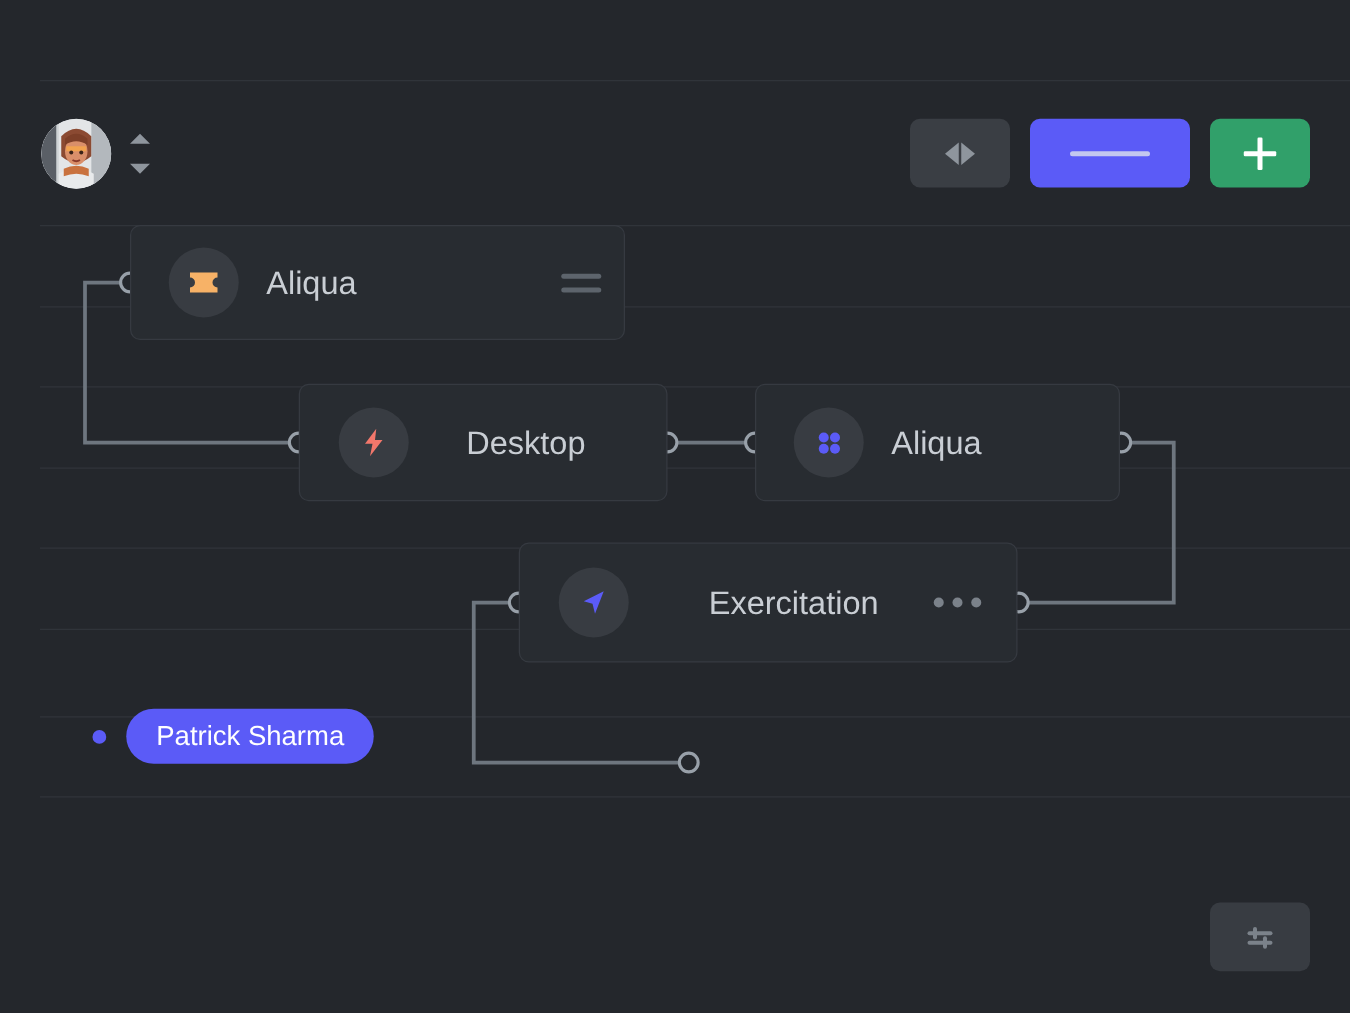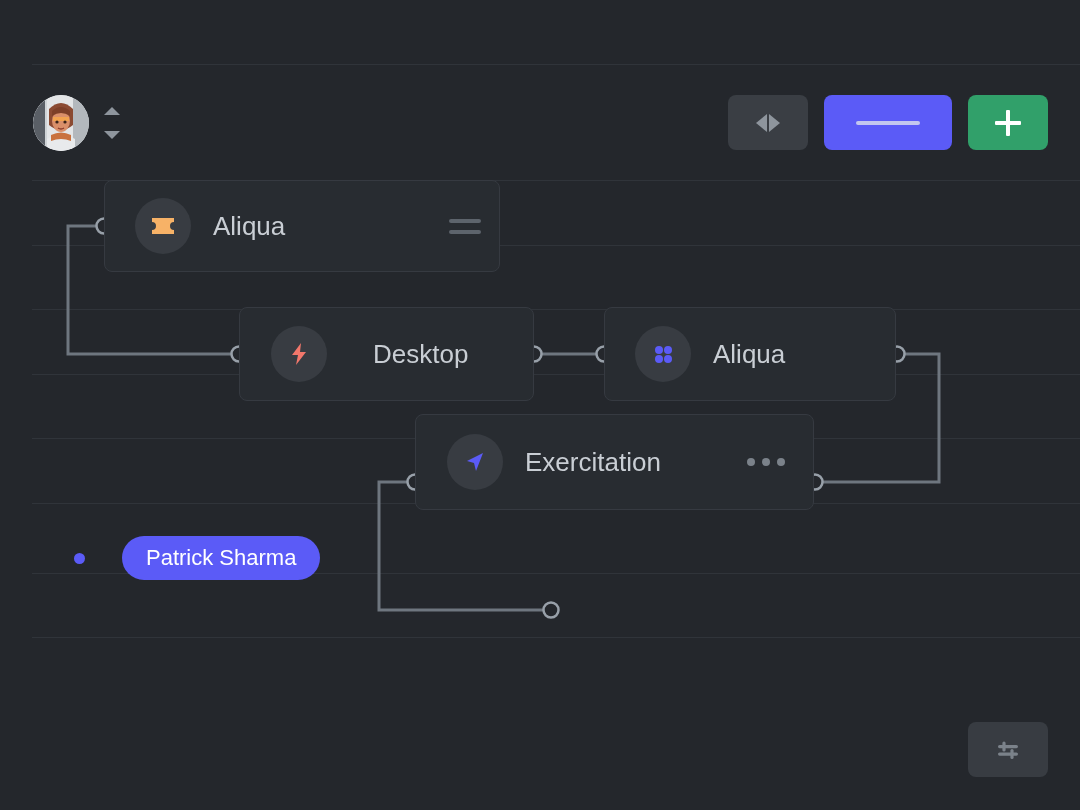--- a/index.html
+++ b/index.html
@@ -275,39 +275,39 @@
       <svg width="28" height="28" viewBox="0 0 28 28">
         <circle cx="10" cy="10" r="4" fill="#5b5bf7"></circle>
         <circle cx="19" cy="10" r="4" fill="#5b5bf7"></circle>
         <circle cx="10" cy="19" r="4" fill="#5b5bf7"></circle>
         <circle cx="19" cy="19" r="4" fill="#5b5bf7"></circle>
       </svg>
     </div>
     <div class="node-label">Aliqua</div>
   </div>
 
-  <div class="node" id="node-exercitation" style="left:415px; top:414px; width:399px; height:96px; padding:0 28px 0 31px;">
+  <div class="node" id="node-exercitation" style="left:415px; top:434px; width:399px; height:96px; padding:0 28px 0 31px;gap:42px;">
     <div class="node-icon">
       <svg width="28" height="28" viewBox="0 0 28 28">
         <path d="M22 5 L6 13 L13 15 L15 23 Z" fill="#5b5bf7"></path>
       </svg>
     </div>
     <div class="node-label">Exercitation</div>
     <div class="node-action">
       <span class="dots-icon">
           <span></span>
           <span></span>
           <span></span>
         </span>
     </div>
   </div>
 
 
 
-  <div class="pill-wrap" style="left:74px; top:536px;gap:21px;">
+  <div class="pill-wrap" style="left:74px; top:567px;">
     <span class="pill-dot" style="background:#5b5bf7;"></span>
     <span class="pill" style="background:#5b5bf7;">Patrick Sharma</span>
   </div>
 
   <div class="fab">
     <svg width="30" height="30" viewBox="0 0 30 30">
       <rect x="5" y="10" width="20" height="3.2" rx="1.6" fill="#7b828a"></rect>
       <rect x="9.4" y="6.5" width="3.2" height="10" rx="1.6" fill="#7b828a"></rect>
       <rect x="5" y="17.5" width="20" height="3.2" rx="1.6" fill="#7b828a"></rect>
       <rect x="17.4" y="14" width="3.2" height="10" rx="1.6" fill="#7b828a"></rect>

